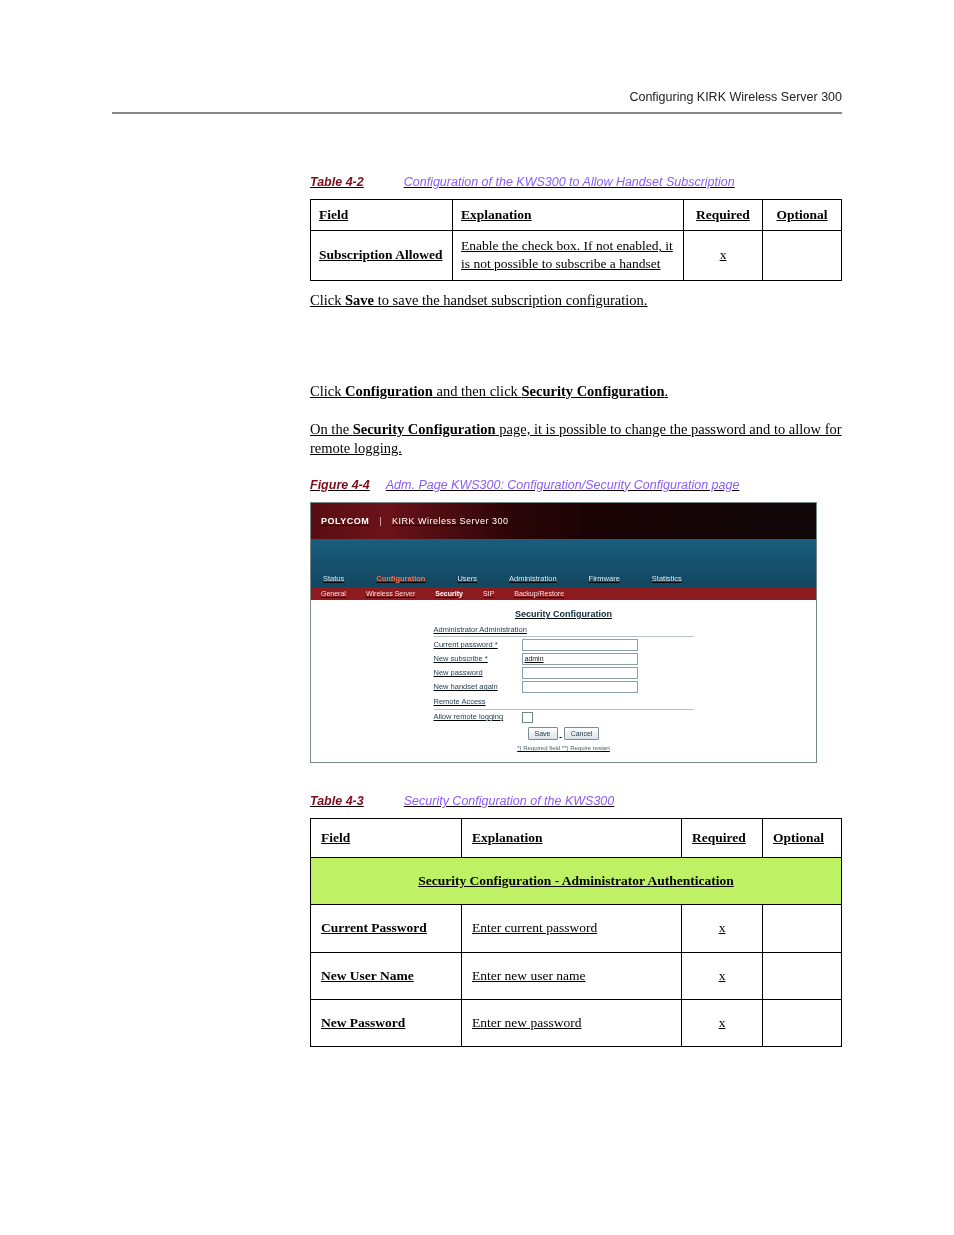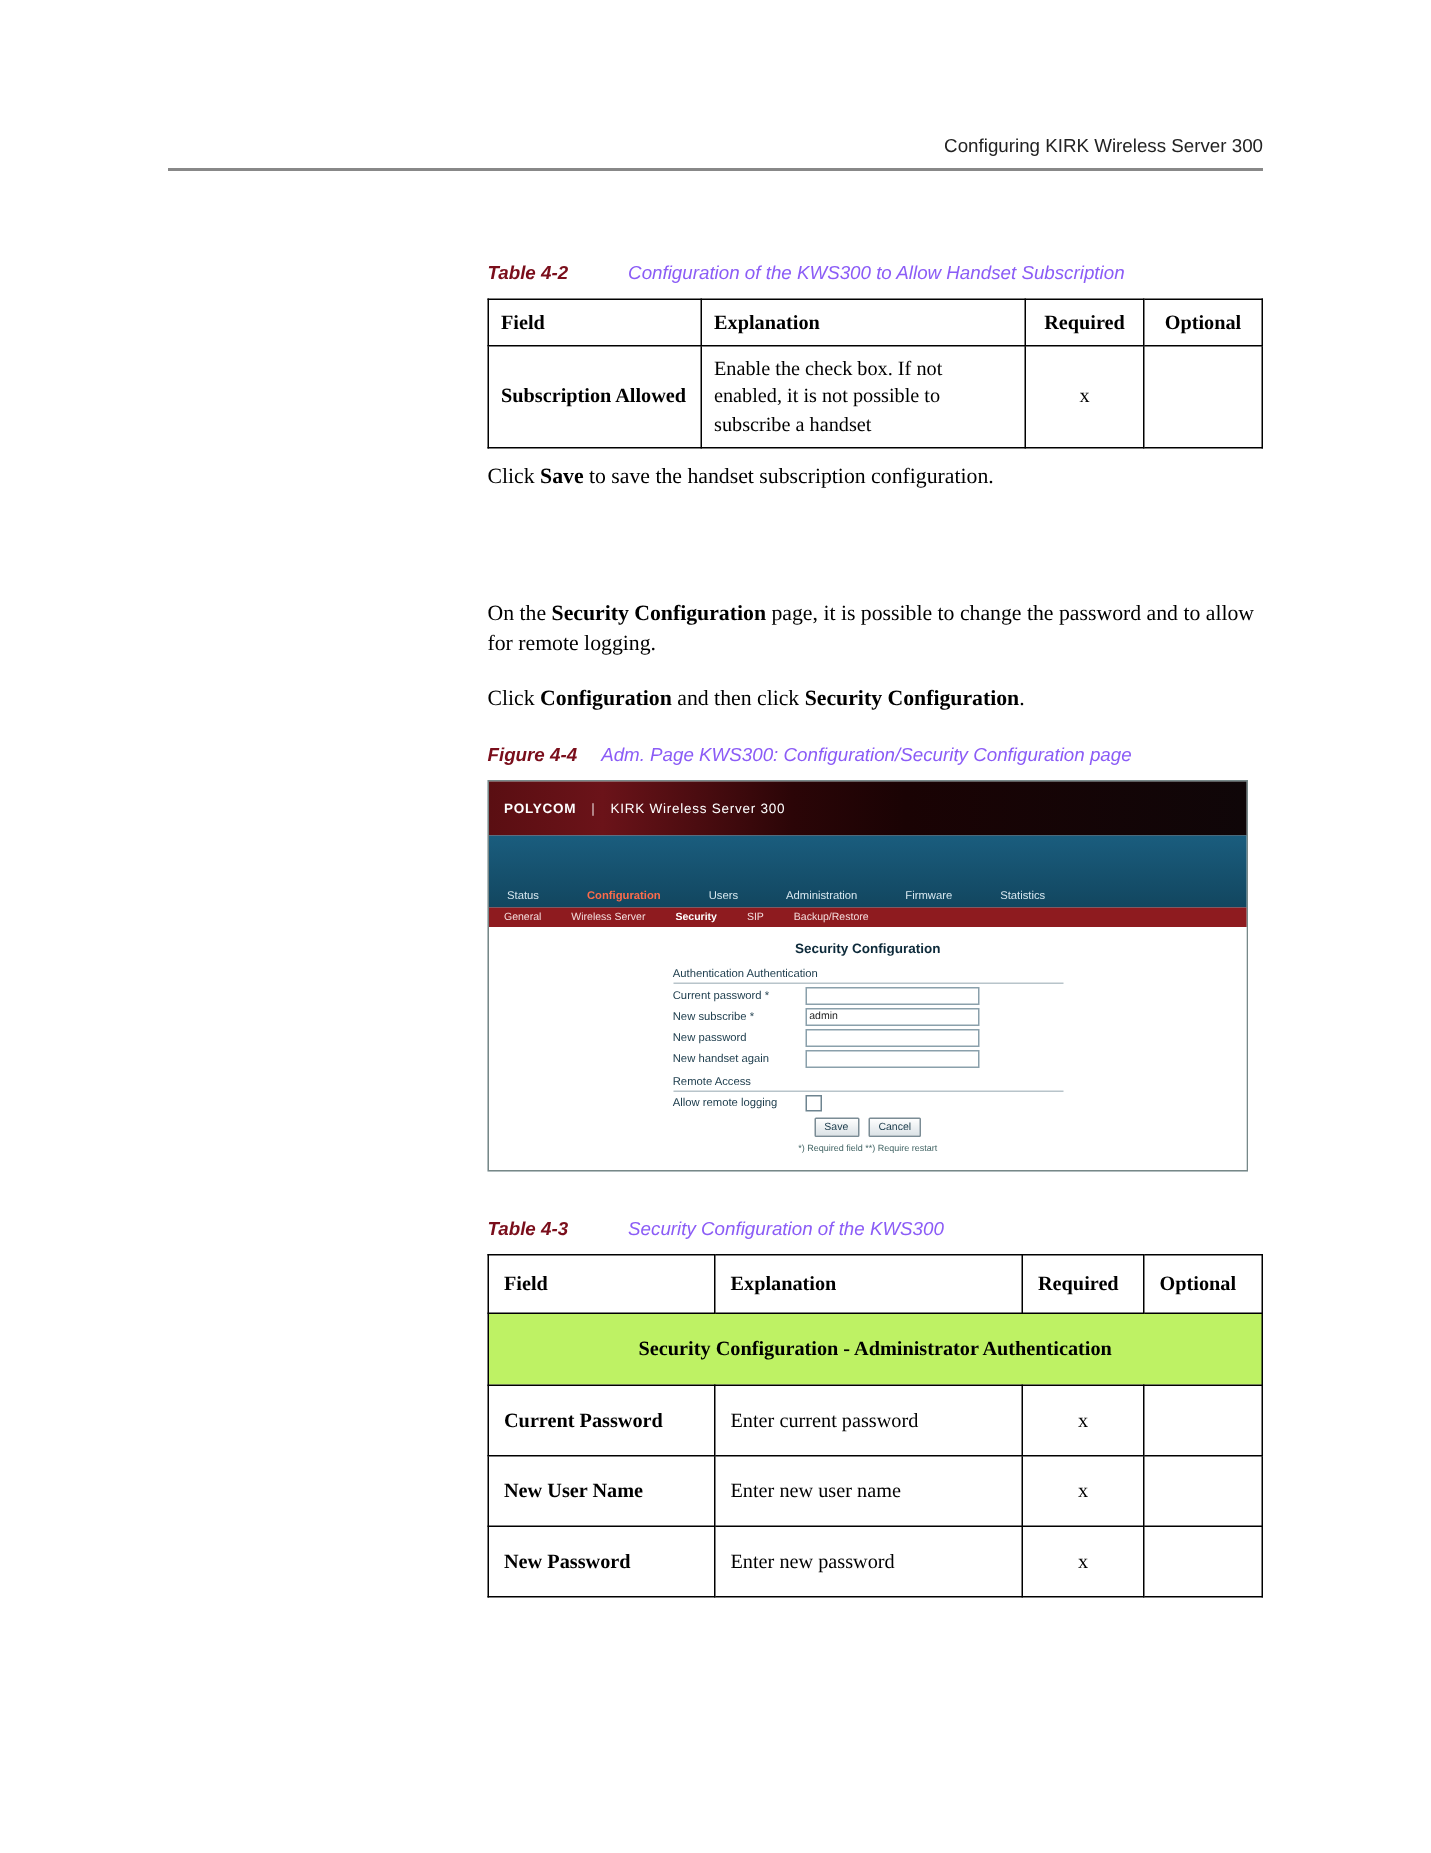--- a/index.html
+++ b/index.html
@@ -27,24 +27,25 @@
   .hr-rule {
     position: absolute;
     top: 112px;
     left: 112px;
     right: 112px;
     border-top: 2px solid #888;
   }
   .content {
     position: absolute;
     top: 168px;
-    left: 325px;
+    left: 310px;
     right: 112px;
     font-size: 14px;
     line-height: 1.35;
+    text-decoration: underline;
   }
   .caption-row {
     display: flex;
     align-items: baseline;
     gap: 40px;
     margin: 6px 0 8px 0;
   }
   .caption-label {
     font-family: Arial, Helvetica, sans-serif;
     font-weight: bold;
@@ -237,25 +238,25 @@
       </tbody>
     </table>
 
     <p class="body-p">
       <span>Click </span><span class="b">Save</span><span> to save the handset subscription configuration.</span>
     </p>
 
     <div class="spacer-lg"></div>
 
     <p class="body-p">
+      <span>Click </span><span class="b">Configuration</span><span> and then click </span><span class="b">Security Configuration</span><span>.</span>
+    </p>
+
+    <p class="body-p">
       <span>On the </span><span class="b">Security Configuration</span><span> page, it is possible to change the password and to allow for remote logging.</span>
-    </p>
-
-    <p class="body-p">
-      <span>Click </span><span class="b">Configuration</span><span> and then click </span><span class="b">Security Configuration</span><span>.</span>
     </p>
 
     <div class="caption-row" style="gap:16px;">
       <span class="caption-label">Figure 4-4</span>
       <span class="caption-text">Adm. Page KWS300: Configuration/Security Configuration page</span>
     </div>
 
     <div class="fig">
       <div class="fig-inner">
         <div class="fig-banner">
@@ -274,21 +275,21 @@
         <div class="fig-sub-tabs">
           <div>General</div>
           <div>Wireless Server</div>
           <div class="active">Security</div>
           <div>SIP</div>
           <div>Backup/Restore</div>
         </div>
         <div class="fig-body">
           <div class="fig-title">Security Configuration</div>
           <div class="fig-form">
-            <div class="fig-section">Authentication Authentication</div>
+            <div class="fig-section">Administrator Administration</div>
             <div class="fig-row">
               <span class="fig-label">Current password *</span>
               <span class="fig-input"></span>
             </div>
             <div class="fig-row">
               <span class="fig-label">New subscribe *</span>
               <span class="fig-input">admin</span>
             </div>
             <div class="fig-row">
               <span class="fig-label">New password</span>

